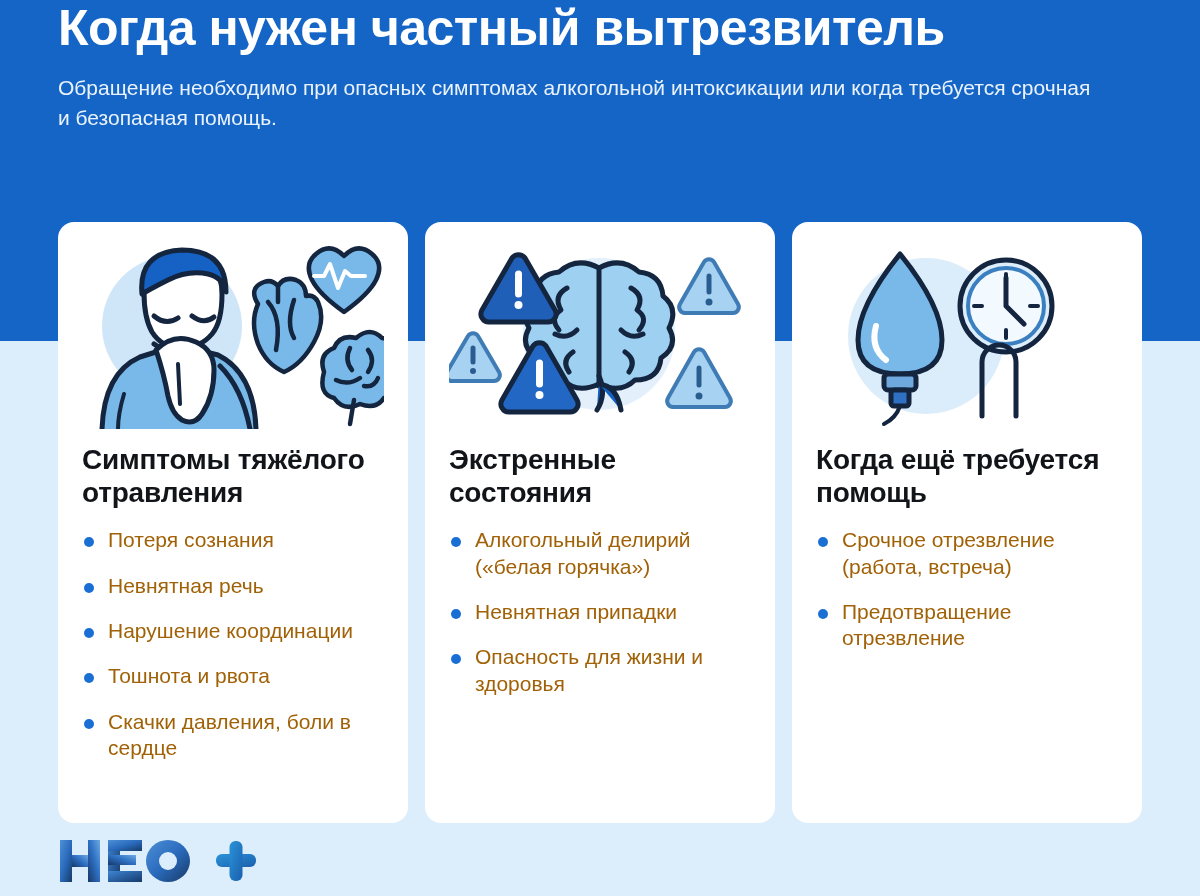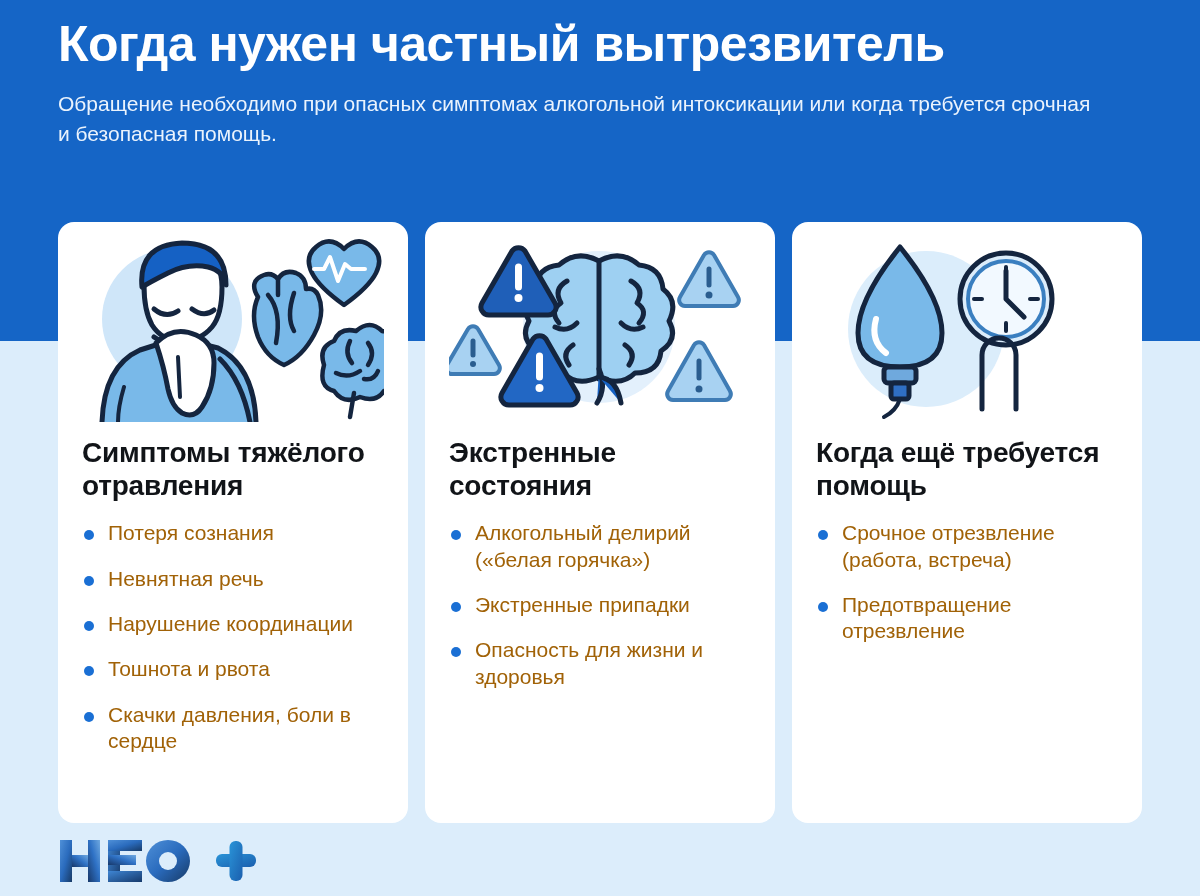--- a/index.html
+++ b/index.html
@@ -29,21 +29,21 @@
     width: 1200px;
     height: 555px;
     background: #dcedfb;
   }
 
   
   .header {
     position: absolute;
     left: 0; top: 0;
     width: 1200px;
-    padding: 18px 58px 0 58px;
+    padding: 2px 58px 0 58px;
     box-sizing: border-box;
     z-index: 5;
   }
   .title {
     margin: 0;
     font-size: 50px;
     line-height: 1.06;
     font-weight: 700;
     color: #ffffff;
     letter-spacing: -0.5px;
@@ -67,21 +67,21 @@
     display: flex;
     gap: 17px;
     z-index: 6;
   }
   .card {
     width: 350px;
     min-height: 601px;
     background: #ffffff;
     border-radius: 16px;
     box-sizing: border-box;
-    padding: 15px 24px 26px 24px;
+    padding: 22px 24px 26px 24px;
     display: flex;
     flex-direction: column;
   }
 
   
   .illu {
     height: 185px;
     position: relative;
     margin-bottom: 14px;
   }
@@ -249,21 +249,21 @@
         <g stroke="#3f7cb5" stroke-width="4" stroke-linejoin="round">
           <path d="M245 108 a6 6 0 0 1 10 0 l26 46 a6 6 0 0 1 -5 9 h-52 a6 6 0 0 1 -5 -9z" fill="#a8d2f2"></path>
           <path d="M250 124 l0 17" stroke="#2a5d8f" stroke-width="5" stroke-linecap="round"></path>
           <circle cx="250" cy="152" r="3.5" fill="#2a5d8f" stroke="none"></circle>
         </g>
       </svg>
     </div>
     <h2 class="card-title">Экстренные состояния</h2>
     <ul class="bullets">
       <li>Алкогольный делирий («белая горячка»)</li>
-      <li>Экстренные припадки</li>
+      <li>Невнятная припадки</li>
       <li>Опасность для жизни и здоровья</li>
     </ul>
   </div>
 
   <div class="card">
     <div class="illu">
       <svg width="302" height="185" viewBox="0 0 302 185" xmlns="http://www.w3.org/2000/svg">
         <circle cx="110" cy="92" r="78" fill="#dbedfb"></circle>
 
         <g stroke="#14253f" stroke-width="5" stroke-linecap="round" stroke-linejoin="round">

